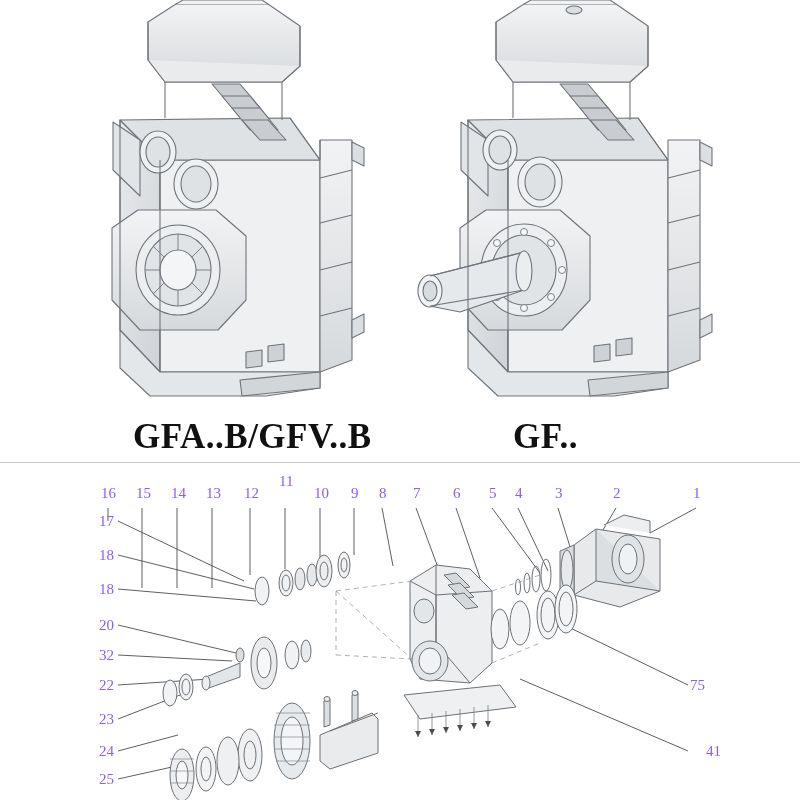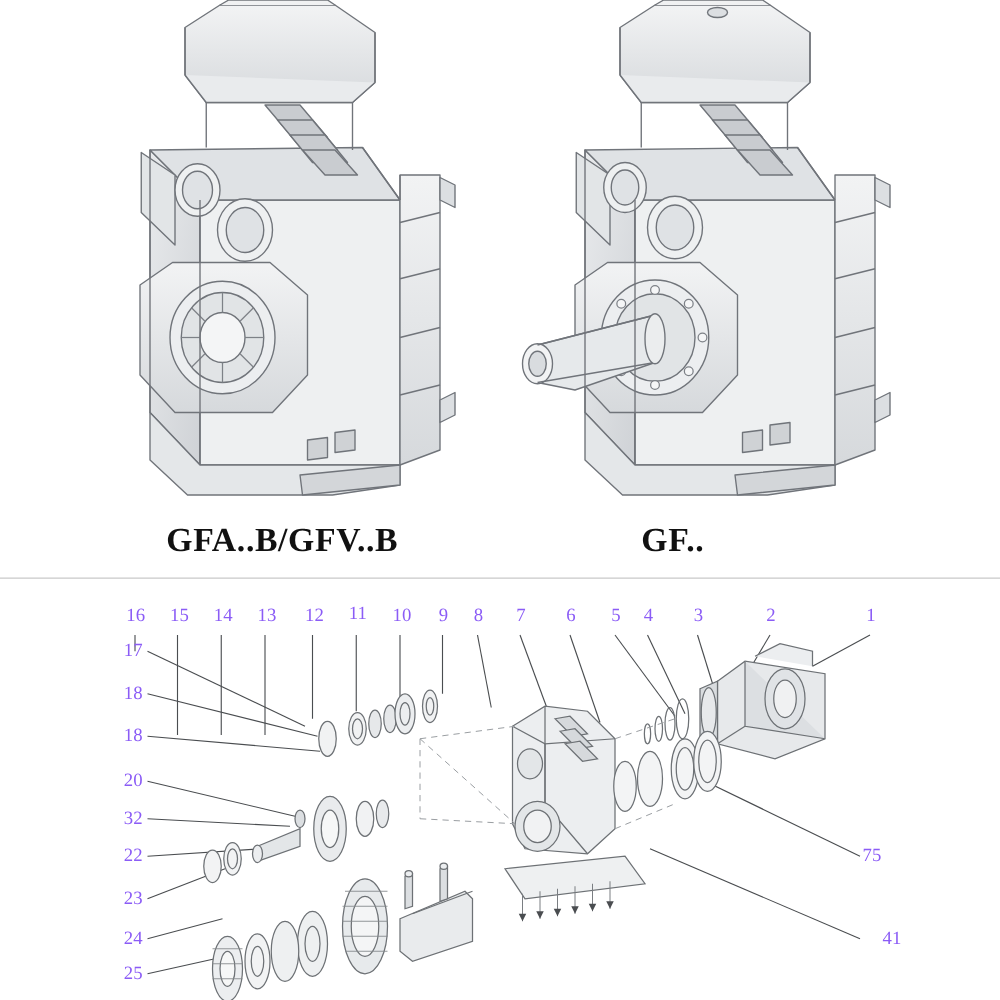--- a/index.html
+++ b/index.html
@@ -43,21 +43,21 @@
   }
   .drawing-svg {
     position: absolute;
     top: 0;
     left: 0;
   }
   .caption {
     position: absolute;
     font-family: "Liberation Serif", serif;
     font-weight: bold;
-    font-size: 27px;
+    font-size: 35px;
     letter-spacing: 0.5px;
     color: #111;
     white-space: nowrap;
   }
   #caption-left {
     left: 133px;
     top: 417px;
   }
   #caption-right {
     left: 513px;
@@ -380,21 +380,21 @@
         <ellipse cx="327" cy="236" rx="3" ry="2.5" fill="#eceef0"></ellipse>
         <ellipse cx="355" cy="230" rx="3" ry="2.5" fill="#eceef0"></ellipse>
       </g>
     </svg>
 
     <div class="callout-label" style="left:101px; top:22px;">16</div>
     <div class="callout-label" style="left:136px; top:22px;">15</div>
     <div class="callout-label" style="left:171px; top:22px;">14</div>
     <div class="callout-label" style="left:206px; top:22px;">13</div>
     <div class="callout-label" style="left:244px; top:22px;">12</div>
-    <div class="callout-label" style="left:279px; top:20px;text-align:right;">11</div>
+    <div class="callout-label" style="left:279px; top:10px;text-align:right;">11</div>
     <div class="callout-label" style="left:314px; top:22px;">10</div>
     <div class="callout-label" style="left:351px; top:22px;">9</div>
     <div class="callout-label" style="left:379px; top:22px;">8</div>
     <div class="callout-label" style="left:413px; top:22px;">7</div>
     <div class="callout-label" style="left:453px; top:22px;">6</div>
     <div class="callout-label" style="left:489px; top:22px;">5</div>
     <div class="callout-label" style="left:515px; top:22px;">4</div>
     <div class="callout-label" style="left:555px; top:22px;">3</div>
     <div class="callout-label" style="left:613px; top:22px;">2</div>
     <div class="callout-label" style="left:693px; top:22px;">1</div>

